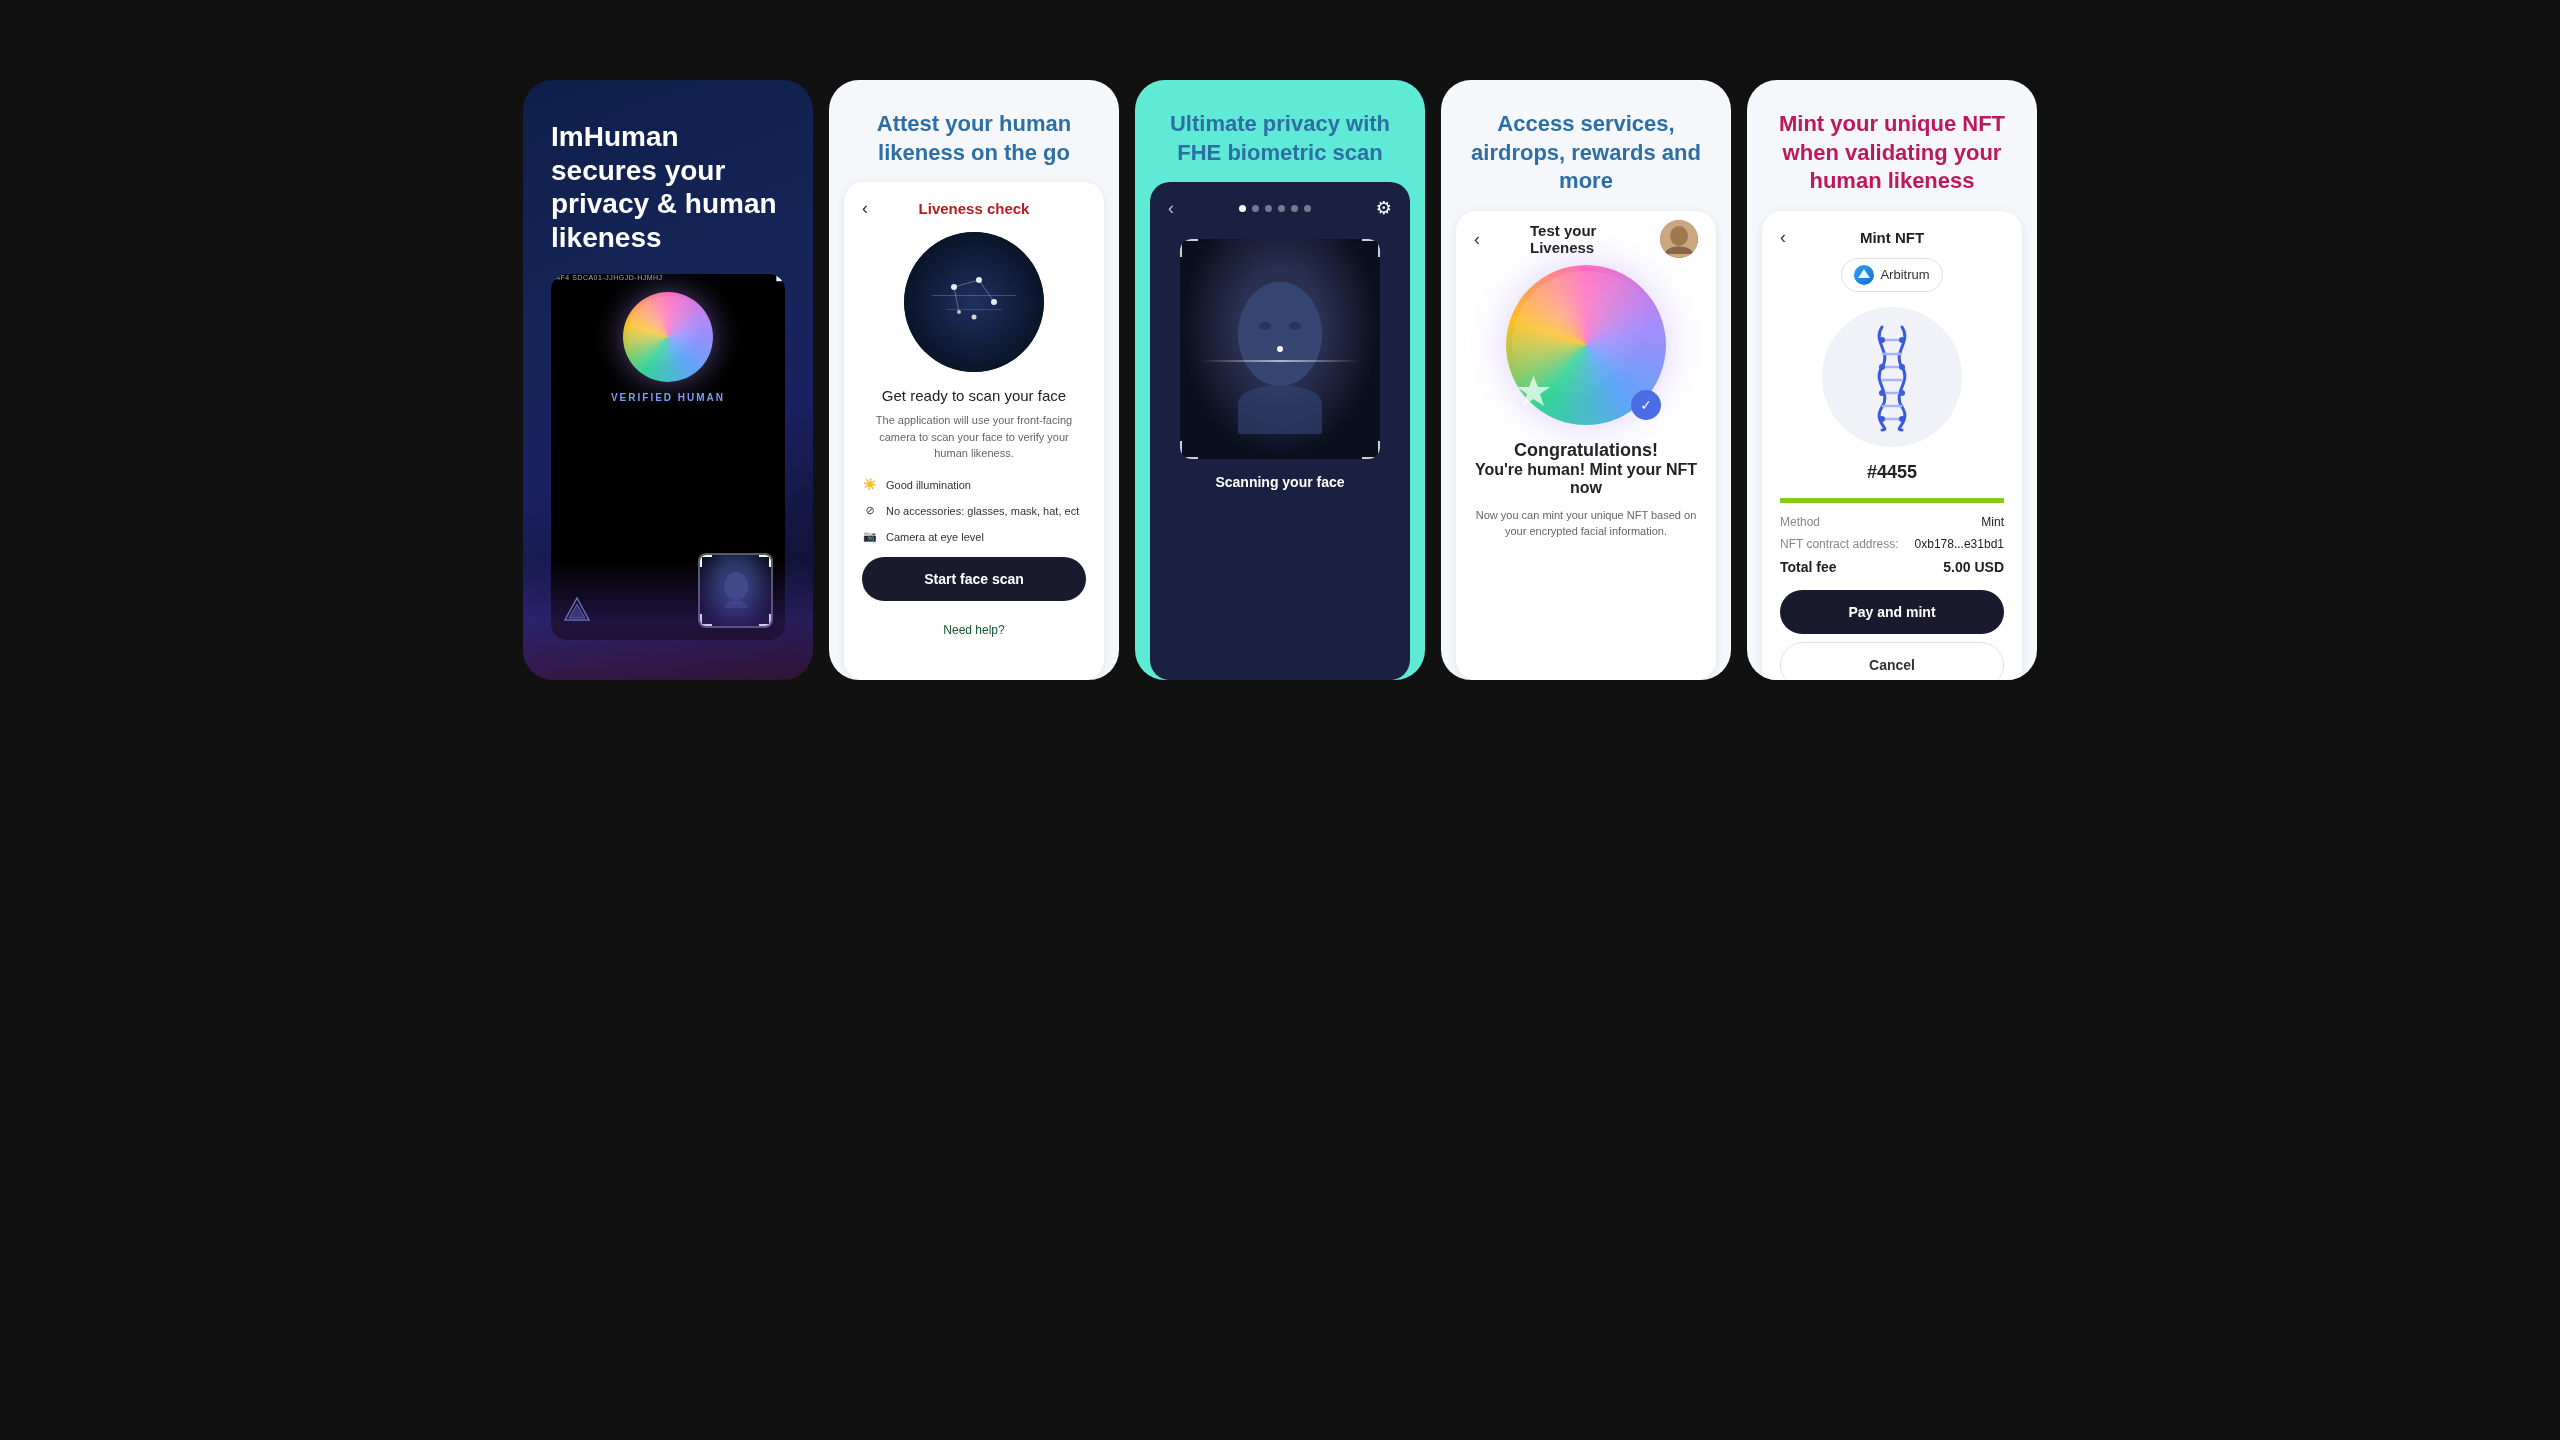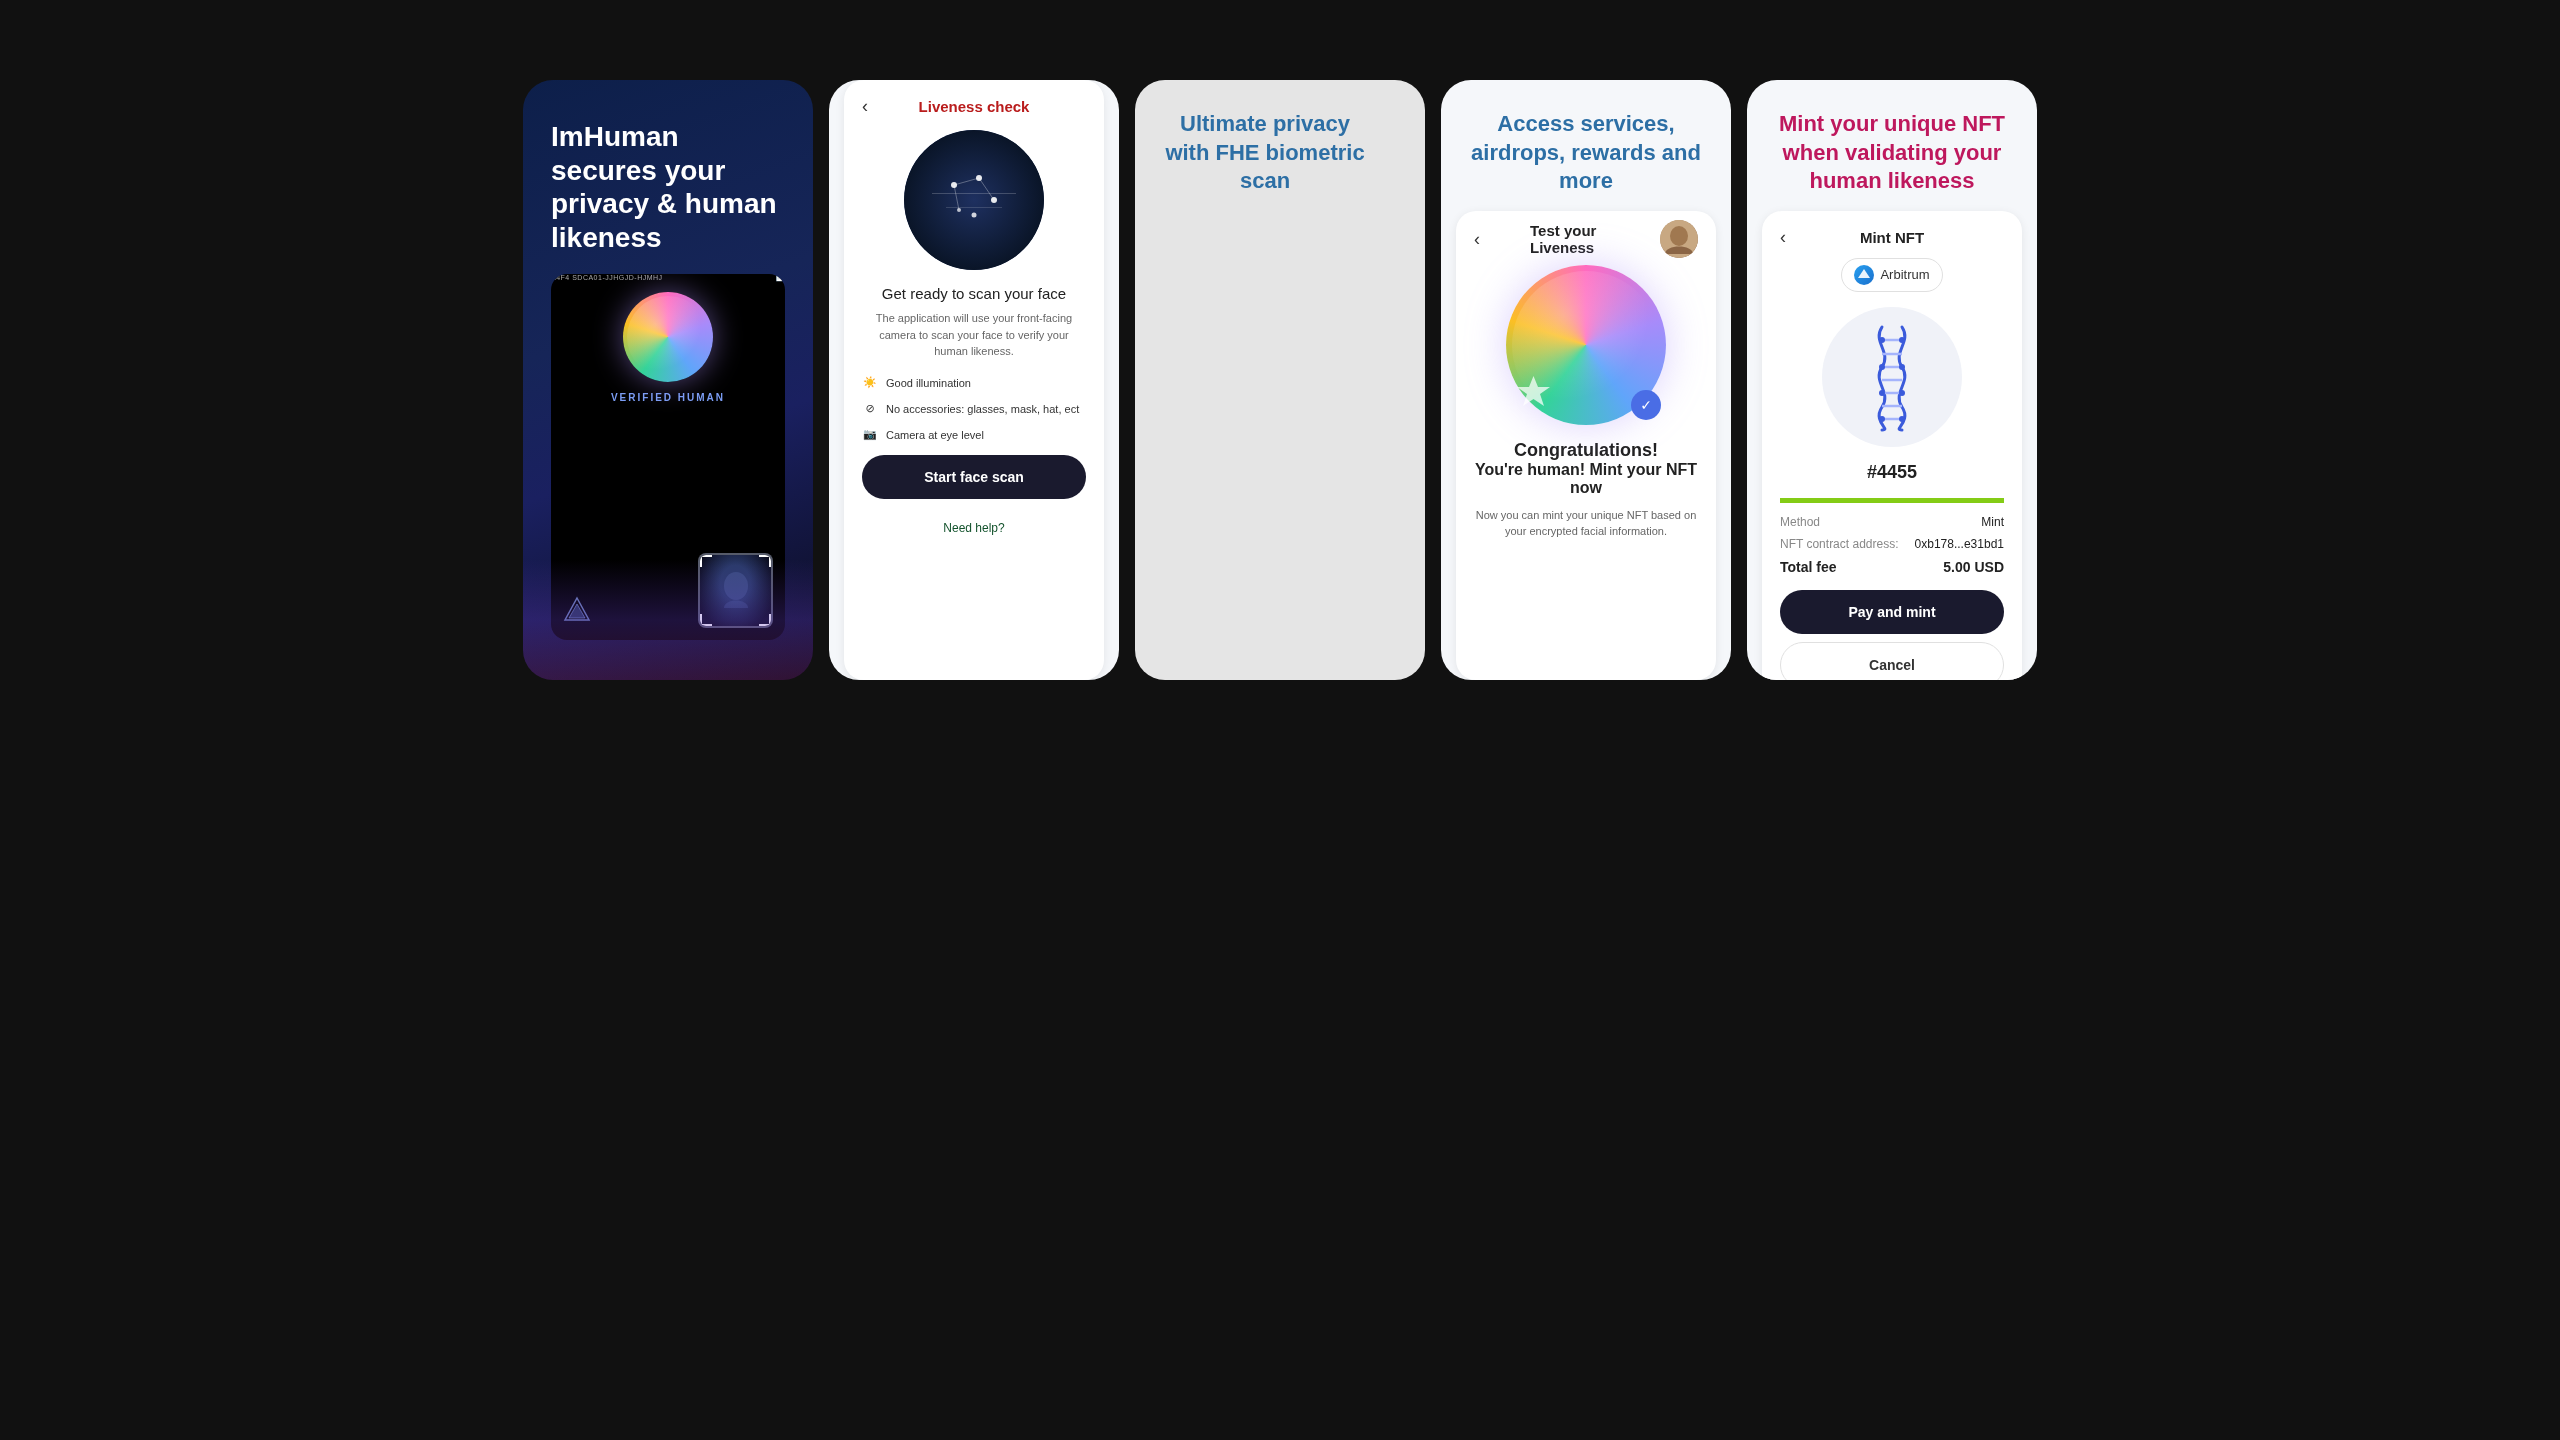--- a/index.html
+++ b/index.html
@@ -242,22 +242,23 @@
     .panel-2-link {
       text-align: center;
       margin-top: 22px;
       font-size: 12px;
       color: #14532d;
       cursor: pointer;
     }
 
     
     .panel-3 {
-      background: #e5e5e5;
-      display: flex;
+      background: #5eead4;
+      display: flex;
+      flex-direction: column;
     }
     .panel-3-nav {
       display: flex;
       align-items: center;
       justify-content: space-between;
       padding: 15px 18px 10px;
     }
     .nav-dots {
       display: flex;
       gap: 6px;
@@ -602,20 +603,21 @@
           <div class="corner corner-tr"></div>
           <div class="corner corner-bl"></div>
           <div class="corner corner-br"></div>
         </div>
       </div>
     </div>
     <div class="panel-1-bottom-gradient"></div>
   </div>
 
   <div class="panel panel-2">
+    <div class="panel-header-text">Attest your human likeness on the go</div>
     <div class="panel-2-content">
       <div class="panel-nav">
         <span class="back-btn">‹</span>
         <span class="panel-nav-title">Liveness check</span>
       </div>
       <div class="face-circle">
         <div class="face-circle-inner">
 
           <svg width="100" height="100" viewBox="0 0 100 100" style="position:absolute;">
             <circle cx="30" cy="35" r="3" fill="white" opacity="0.9"></circle>

